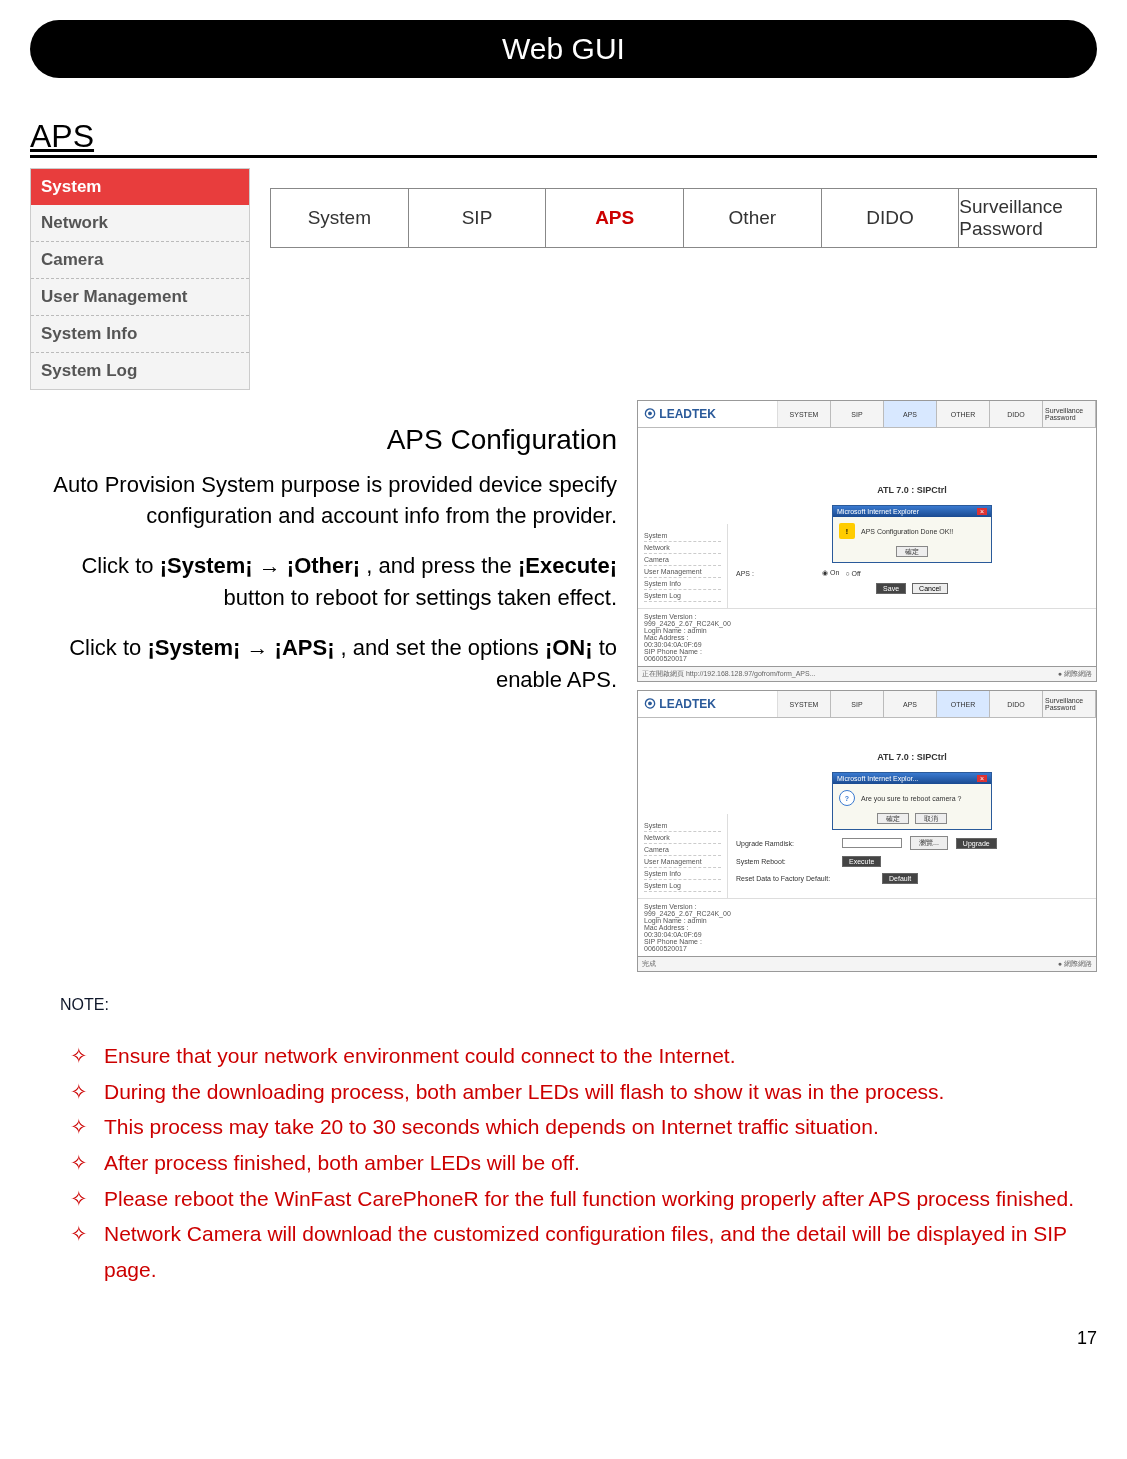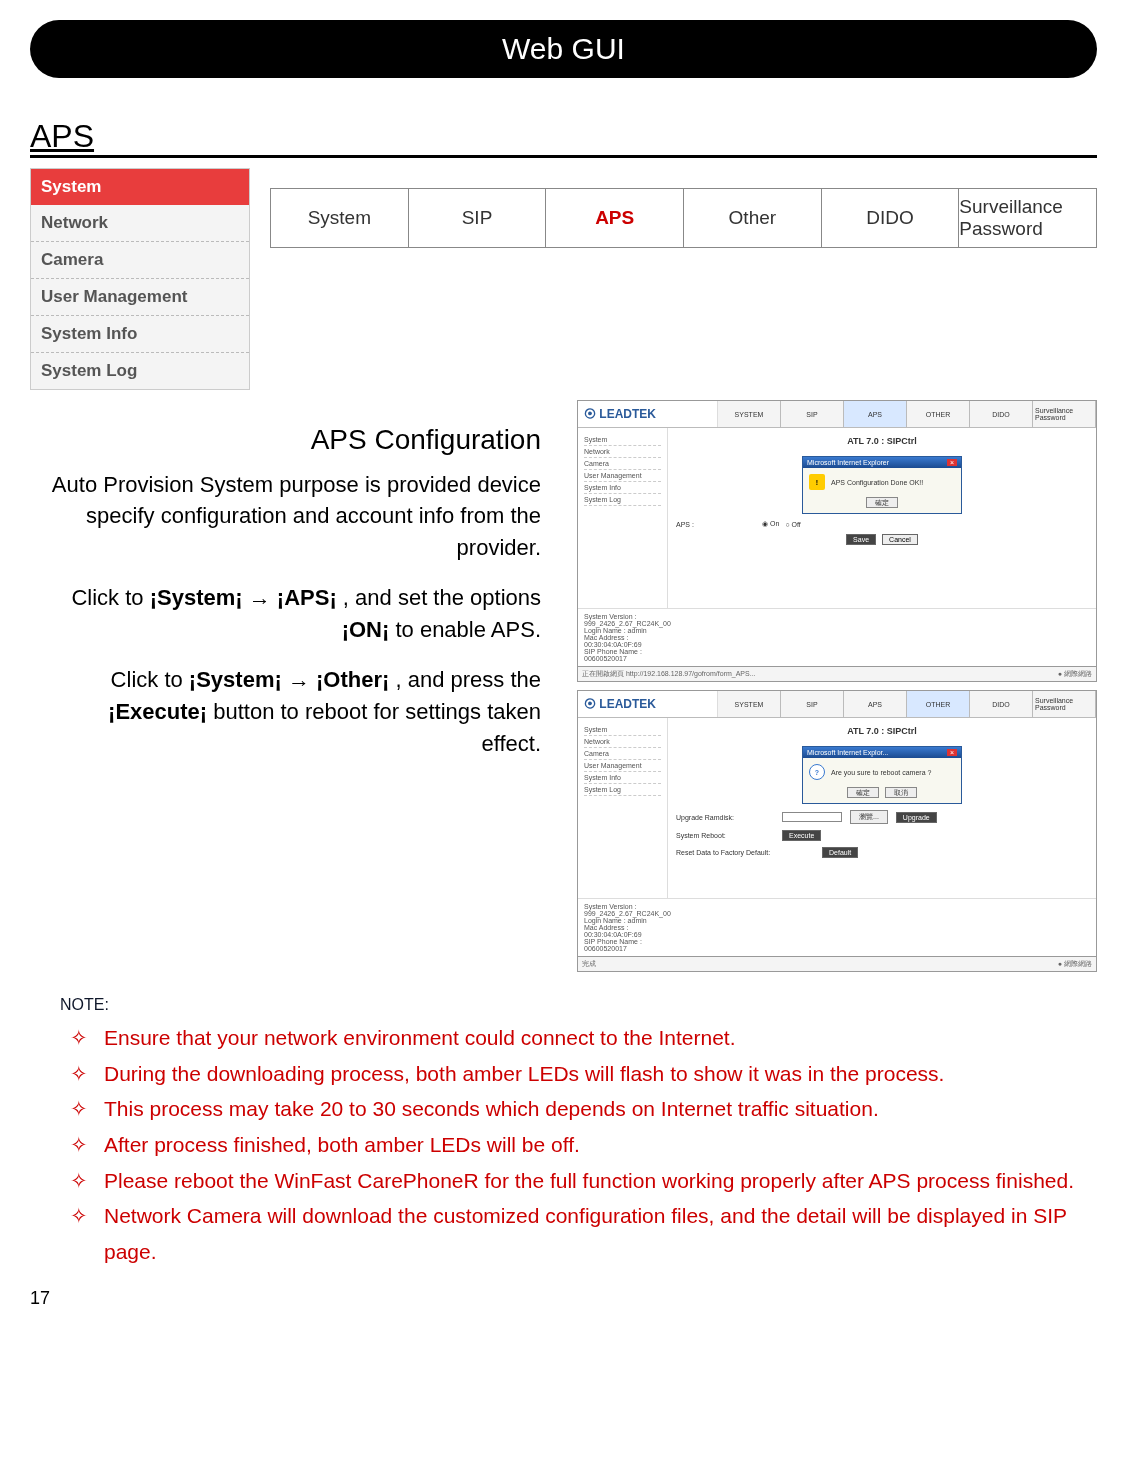--- a/index.html
+++ b/index.html
@@ -74,22 +74,21 @@
       gap: 20px;
       align-items: flex-start;
     }
     .text-col {
       flex: 1;
       font-size: 22px;
       line-height: 1.45;
       text-align: right;
     }
     .shots-col {
-      width: 520px;
-      margin-left: 16px;
+      width: 460px;
     }
     .screenshot {
       border: 1px solid #999;
       margin-bottom: 8px;
       background: #fff;
       font-size: 8px;
       color: #333;
     }
     .ss-header {
       display: flex;
@@ -114,20 +113,21 @@
       display: flex;
       align-items: center;
       justify-content: center;
       font-size: 7px;
       background: #f4f4f4;
     }
     .ss-tab.active { background: #d8e8ff; }
     .ss-body {
       display: flex;
       min-height: 180px;
+      align-items: flex-end;
     }
     .ss-side {
       width: 90px;
       padding: 6px;
       font-size: 7px;
       color: #555;
       border-right: 1px solid #ddd;
     }
     .ss-side div { padding: 2px 0; border-bottom: 1px dashed #ccc; }
     .ss-main {
@@ -198,35 +198,35 @@
       justify-content: space-between;
       background: #f4f4f4;
     }
     .subheading {
       font-size: 28px;
       font-weight: normal;
       margin: 20px 0 8px 0;
     }
     .bullet-block { margin: 18px 0 18px 30px; }
     .note-title { color: #0f172a; margin-left: 30px; margin-top: 16px; }
-    .note-list { list-style: none; margin-left: 40px; margin-top: 6px; }
+    .note-list { list-style: none; margin-left: 40px; margin-top: 24px; }
     .note-list li {
       color: #c00;
       font-size: 21px;
       line-height: 1.7;
       padding-left: 34px;
       position: relative;
     }
     .note-list li::before {
       content: "✧";
       position: absolute;
       left: 0;
       top: 0;
     }
-    .pageno { text-align: left; font-size: 18px; margin-top: 18px; }
+    .pageno { text-align: right; font-size: 18px; margin-top: 40px; }
   </style>
 </head>
 <body>
 
 <div class="header-bar">Web GUI</div>
 
 <h1 class="section-title">APS</h1>
 
 <div class="top-area">
   <div class="sidebar">
@@ -246,25 +246,25 @@
     <div class="tab">Surveillance Password</div>
   </div>
 </div>
 
 <div class="content-row">
   <div class="text-col">
     <div class="subheading">APS Configuration</div>
     <p>Auto Provision System purpose is provided device specify configuration and account info from the provider.</p>
 
     <div class="bullet-block">
+      <span>Click to </span><b>¡System¡</b><span> → </span><b>¡Other¡</b><span> , and press the </span><b>¡Execute¡</b><span> button to reboot for settings taken effect.</span>
+    </div>
+
+    <div class="bullet-block">
       <span>Click to </span><b>¡System¡</b><span> → </span><b>¡APS¡</b><span> , and set the options </span><b>¡ON¡</b><span> to enable APS.</span>
-    </div>
-
-    <div class="bullet-block">
-      <span>Click to </span><b>¡System¡</b><span> → </span><b>¡Other¡</b><span> , and press the </span><b>¡Execute¡</b><span> button to reboot for settings taken effect.</span>
     </div>
   </div>
 
   <div class="shots-col">
 
     <div class="screenshot">
       <div class="ss-header">
         <div class="ss-logo">⦿ LEADTEK</div>
         <div class="ss-tabs">
           <div class="ss-tab">SYSTEM</div>

